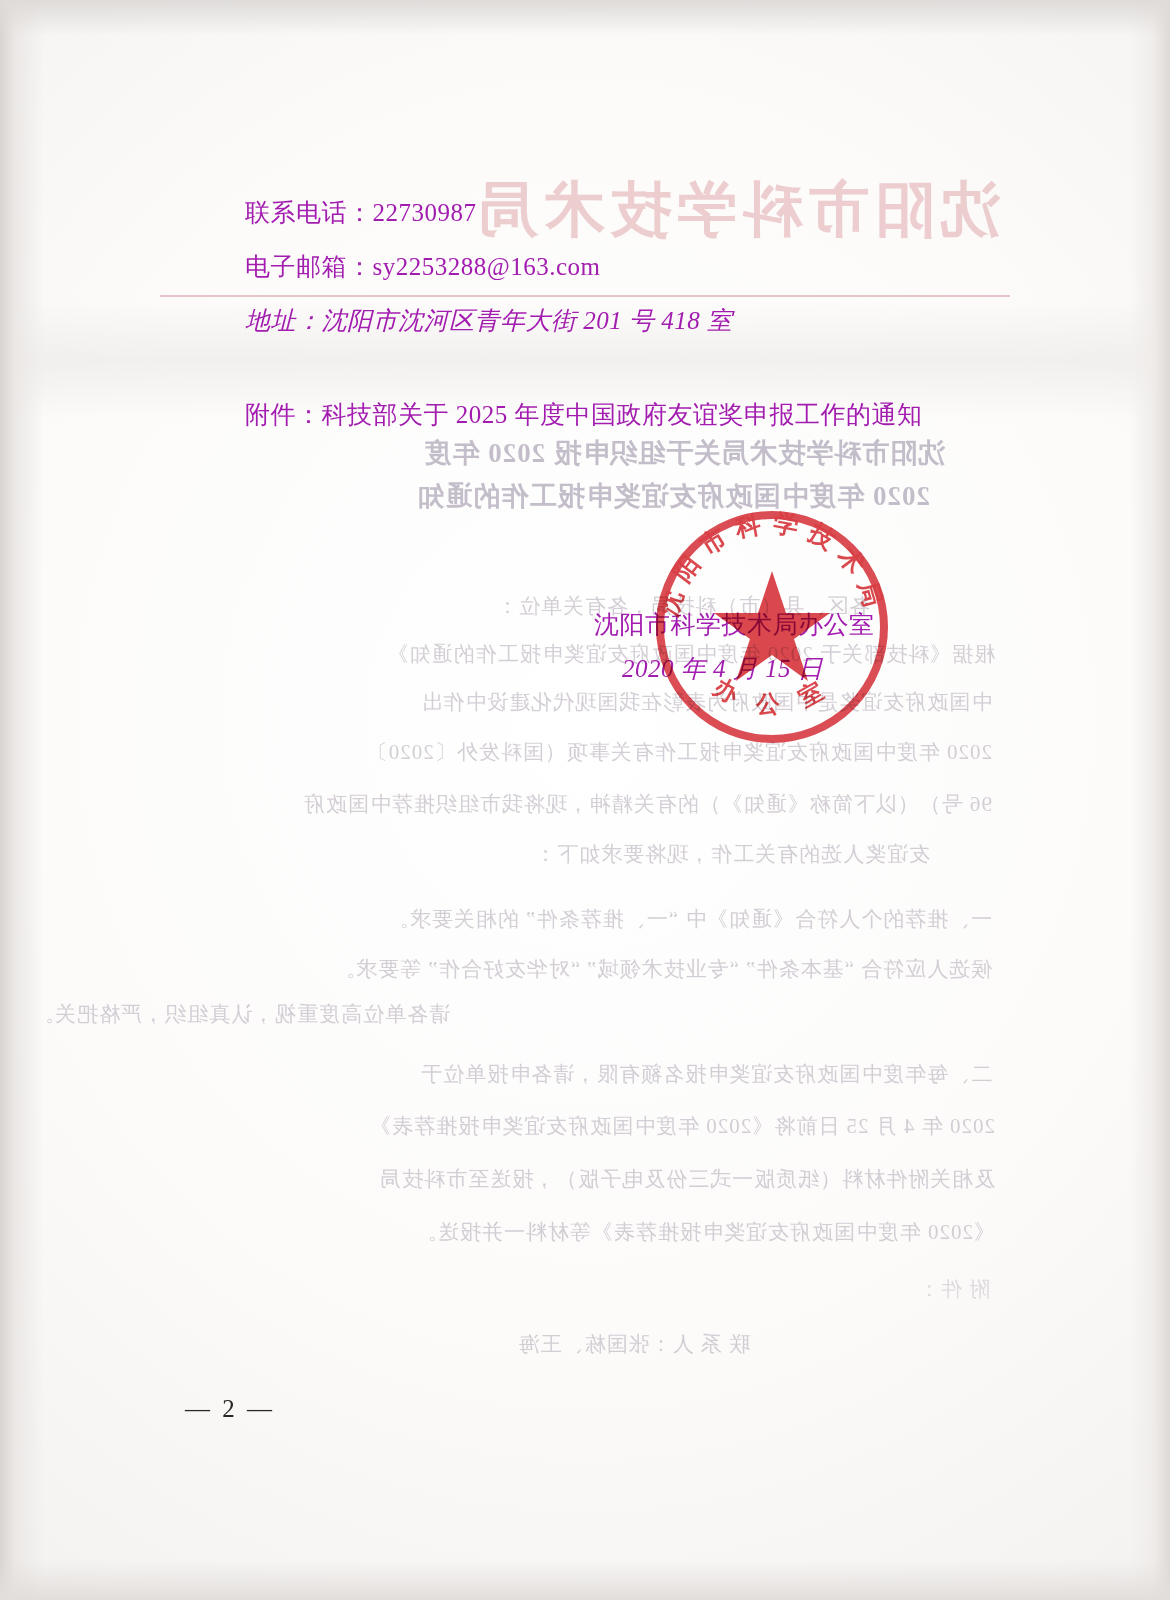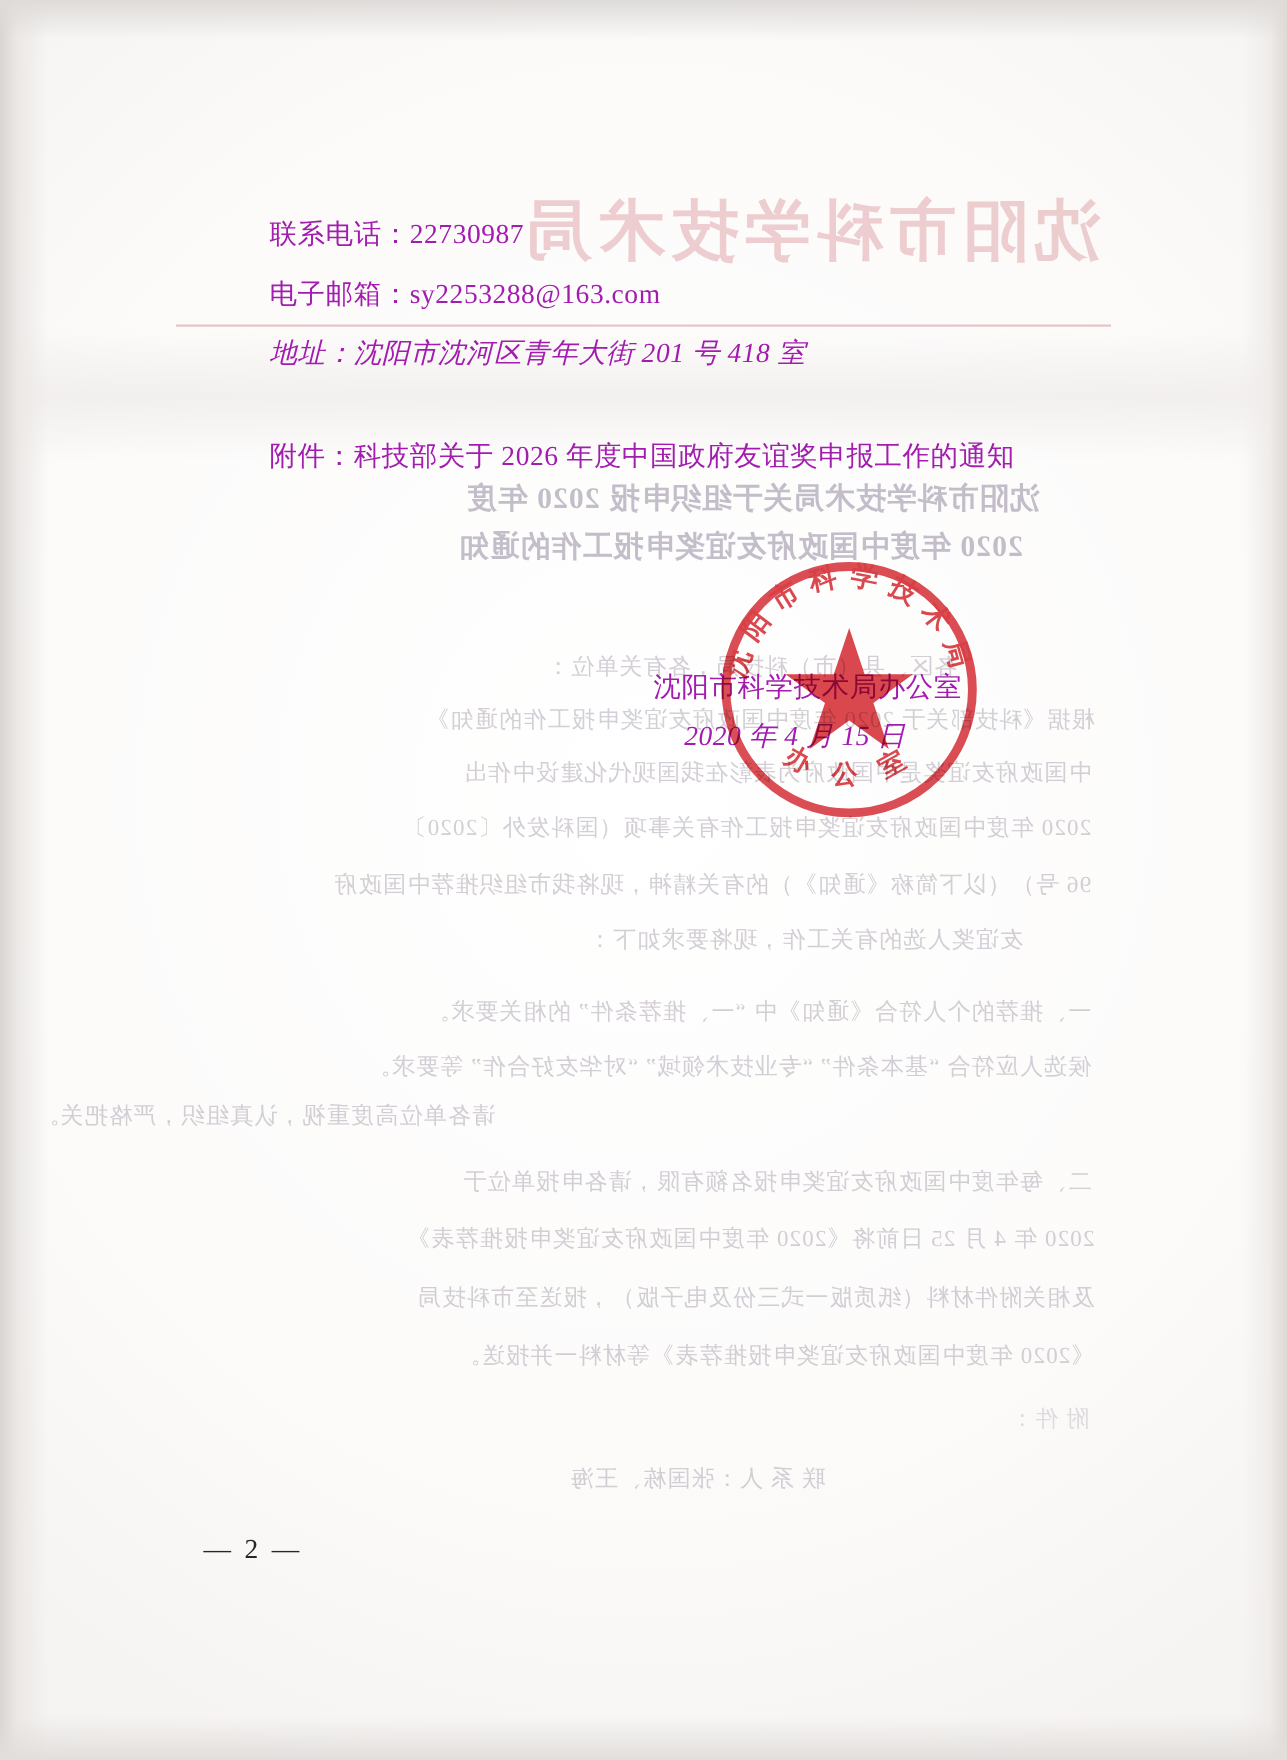--- a/index.html
+++ b/index.html
@@ -170,21 +170,21 @@
   <div class="band" style="top:300px;"></div>
 
   <div class="fg">
 
     <div class="doc-line mono-ish" style="left:245px; top:196px;">联系电话：22730987</div>
 
     <div class="doc-line mono-ish" style="left:245px; top:250px;text-align:right;">电子邮箱：sy2253288@163.com</div>
 
     <div class="doc-line mono-ish" style="left:245px; top:304px;font-style:italic;">地址：沈阳市沈河区青年大街 201 号 418 室</div>
 
-    <div class="doc-line" style="left:245px; top:398px;">附件：科技部关于 2026 年度中国政府友谊奖申报工作的通知</div>
+    <div class="doc-line" style="left:245px; top:398px;">附件：科技部关于 2025 年度中国政府友谊奖申报工作的通知</div>
 
     <div class="doc-line" style="left:594px; top:608px;">沈阳市科学技术局办公室</div>
 
     <div class="doc-line" style="left:622px; top:652px;font-style:italic;">2020 年 4 月 15 日</div>
 
     <div class="page-number">— 2 —</div>
   </div>
 
   <svg class="seal" viewBox="0 0 244 244" aria-hidden="true">
     <defs>

